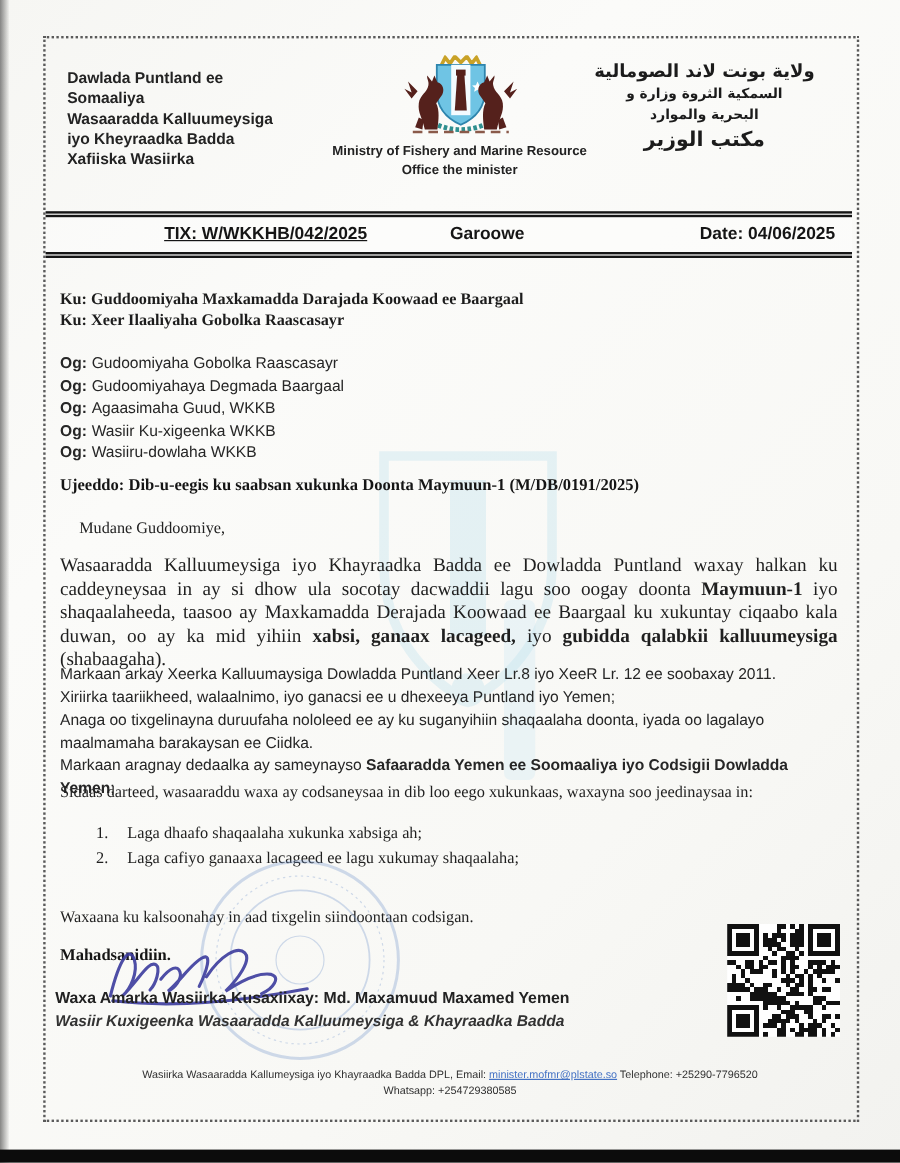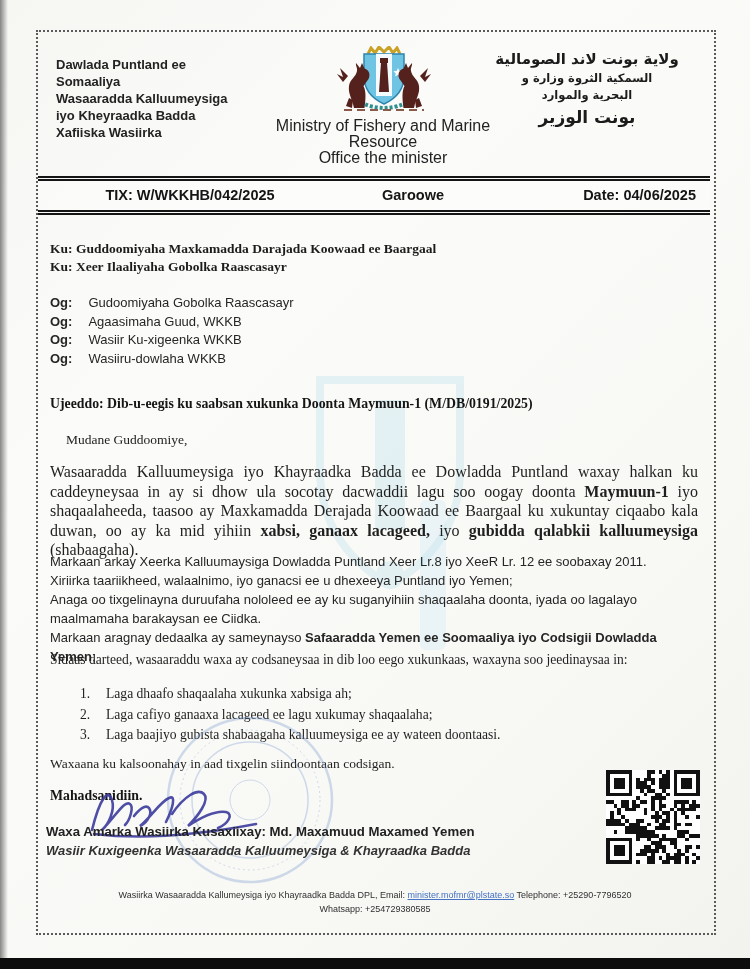--- a/index.html
+++ b/index.html
@@ -17,41 +17,41 @@
   .edge-left{position:absolute;left:0;top:0;width:8px;height:100%;
     background:linear-gradient(90deg,rgba(40,40,40,.55),rgba(40,40,40,0));}
   .edge-bottom{position:absolute;left:0;bottom:0;width:100%;height:11px;background:#0c0c0c;}
   .frame{
     position:absolute;left:36px;top:30px;width:676px;height:901px;
     border:2px dotted #5a5a5a;
   }
   .abs{position:absolute;}
   
   .hdr-left{left:56px;top:56px;width:235px;font-weight:bold;font-size:13px;line-height:17px;color:#232323;}
-  .ministry{left:250px;top:118px;width:266px;text-align:center;font-weight:normal;font-size:16px;line-height:16px;color:#222;}
+  .ministry{left:250px;top:118px;width:266px;text-align:center;font-weight:bold;font-size:11px;line-height:16px;color:#222;}
   .arabic{right:48px;top:48px;width:230px;text-align:center;direction:rtl;color:#1b1b1b;font-family:"DejaVu Sans",sans-serif;}
   .arabic .a1{font-size:15px;font-weight:bold;line-height:22px;}
   .arabic .a2{font-size:11.5px;font-weight:bold;line-height:17px;}
   .arabic .a4{font-size:17px;font-weight:bold;line-height:26px;}
   
   .refbar{
     left:38px;top:176px;width:672px;
     border-top:5px double #151515;border-bottom:5px double #151515;
     display:flex;align-items:center;justify-content:space-between;
     padding:6px 0 7px 0;box-sizing:border-box;
     font-weight:bold;font-size:14.5px;color:#151515;background:rgba(255,255,255,.35);
   }
-  .refbar .cell-l{margin-left:22px;width:260px;text-align:center;}
+  .refbar .cell-l{margin-left:8px;width:260px;text-align:right;text-decoration:underline;}
   .refbar .cell-c{flex:1;text-align:center;}
   .refbar .cell-r{margin-right:14px;width:190px;text-align:right;}
   
   .serif{font-family:"Liberation Serif",serif;}
   .ku{left:50px;top:240px;width:640px;font-weight:bold;font-size:13.5px;line-height:17.5px;color:#1c1c1c;}
   .og{left:50px;top:294px;width:640px;font-size:13px;line-height:18.5px;color:#262626;}
-  .og b{margin-right:16px;}
+  .og b{margin-right:4px;}
   .subject{left:50px;top:396px;width:655px;font-weight:bold;font-size:13.8px;color:#151515;}
   .mudane{left:66px;top:432px;width:400px;font-size:13.5px;color:#222;}
   .p1{left:50px;top:462px;width:648px;font-size:16px;line-height:19.5px;text-align:justify;color:#1f1f1f;}
   .p2{left:50px;top:552px;width:652px;font-size:13px;line-height:19px;color:#262626;}
   .sidaas{left:50px;top:650px;width:652px;font-size:13.6px;line-height:19px;color:#1f1f1f;}
   .numlist{left:80px;top:684px;width:600px;font-size:13.6px;line-height:20.5px;color:#1f1f1f;}
   .numlist .mk{display:inline-block;width:26px;}
   .waxaana{left:50px;top:756px;width:600px;font-size:13.5px;color:#1f1f1f;}
   .mahad{left:50px;top:788px;width:300px;font-weight:bold;font-size:13.8px;color:#151515;}
   .signline1{left:46px;top:824px;width:560px;font-weight:bold;font-size:13.2px;color:#222;}
@@ -117,36 +117,37 @@
 
   <div class="abs ministry">
     <div>Ministry of Fishery and Marine Resource</div>
     <div>Office the minister</div>
   </div>
 
   <div class="abs arabic">
     <div class="a1">ولاية بونت لاند الصومالية</div>
     <div class="a2">السمكية الثروة وزارة و</div>
     <div class="a2">البحرية والموارد</div>
-    <div class="a4">بونت الوزير</div>
+    <div class="a4">مكتب الوزير</div>
   </div>
 
   <div class="abs refbar">
     <span class="cell-l">TIX: W/WKKHB/042/2025</span>
     <span class="cell-c">Garoowe</span>
     <span class="cell-r">Date: 04/06/2025</span>
   </div>
 
   <div class="abs ku serif">
     <div><b>Ku:</b> <span>Guddoomiyaha Maxkamadda Darajada Koowaad ee Baargaal</span></div>
     <div><b>Ku:</b> <span>Xeer Ilaaliyaha Gobolka Raascasayr</span></div>
   </div>
 
   <div class="abs og">
     <div><b>Og:</b><span>Gudoomiyaha Gobolka Raascasayr</span></div>
+    <div><b>Og:</b><span>Gudoomiyahaya Degmada Baargaal</span></div>
     <div><b>Og:</b><span>Agaasimaha Guud, WKKB</span></div>
     <div><b>Og:</b><span>Wasiir Ku-xigeenka WKKB</span></div>
     <div><b>Og:</b><span>Wasiiru-dowlaha WKKB</span></div>
   </div>
 
   <div class="abs subject serif">Ujeeddo: Dib-u-eegis ku saabsan xukunka Doonta Maymuun-1  (M/DB/0191/2025)</div>
 
   <div class="abs mudane serif">Mudane Guddoomiye,</div>
 
   <div class="abs p1 serif">
@@ -158,21 +159,20 @@
     <div>Xiriirka taariikheed, walaalnimo, iyo ganacsi ee u dhexeeya Puntland iyo Yemen;</div>
     <div>Anaga oo tixgelinayna duruufaha nololeed ee ay ku suganyihiin shaqaalaha doonta, iyada oo lagalayo maalmamaha barakaysan ee Ciidka.</div>
     <div><span>Markaan aragnay dedaalka ay sameynayso </span><b>Safaaradda Yemen ee Soomaaliya iyo Codsigii Dowladda Yemen</b><span>;</span></div>
   </div>
 
   <div class="abs sidaas serif">Sidaas darteed, wasaaraddu waxa ay codsaneysaa in dib loo eego xukunkaas, waxayna soo jeedinaysaa in:</div>
 
   <div class="abs numlist serif">
     <div><span class="mk">1.</span><span>Laga dhaafo shaqaalaha xukunka xabsiga ah;</span></div>
     <div><span class="mk">2.</span><span>Laga cafiyo ganaaxa lacageed ee lagu xukumay shaqaalaha;</span></div>
-    <div><span class="mk">3.</span><span>Laga baajiyo gubista shabaagaha kalluumeysiga  ee ay wateen doontaasi.</span></div>
   </div>
 
   <div class="abs waxaana serif">Waxaana ku kalsoonahay  in aad tixgelin  siindoontaan  codsigan.</div>
   <div class="abs mahad serif">Mahadsanidiin.</div>
 
   <svg class="abs stamp" width="200" height="200" viewBox="0 0 200 200" style="opacity:.3;">
     <circle cx="100" cy="100" r="82" fill="none" stroke="#6b8fc9" stroke-width="2.5"></circle>
     <circle cx="100" cy="100" r="58" fill="none" stroke="#6b8fc9" stroke-width="1.5"></circle>
     <circle cx="100" cy="100" r="70" fill="none" stroke="#6b8fc9" stroke-width="1" stroke-dasharray="2,3"></circle>
     <circle cx="100" cy="100" r="20" fill="none" stroke="#6b8fc9" stroke-width="1"></circle>

